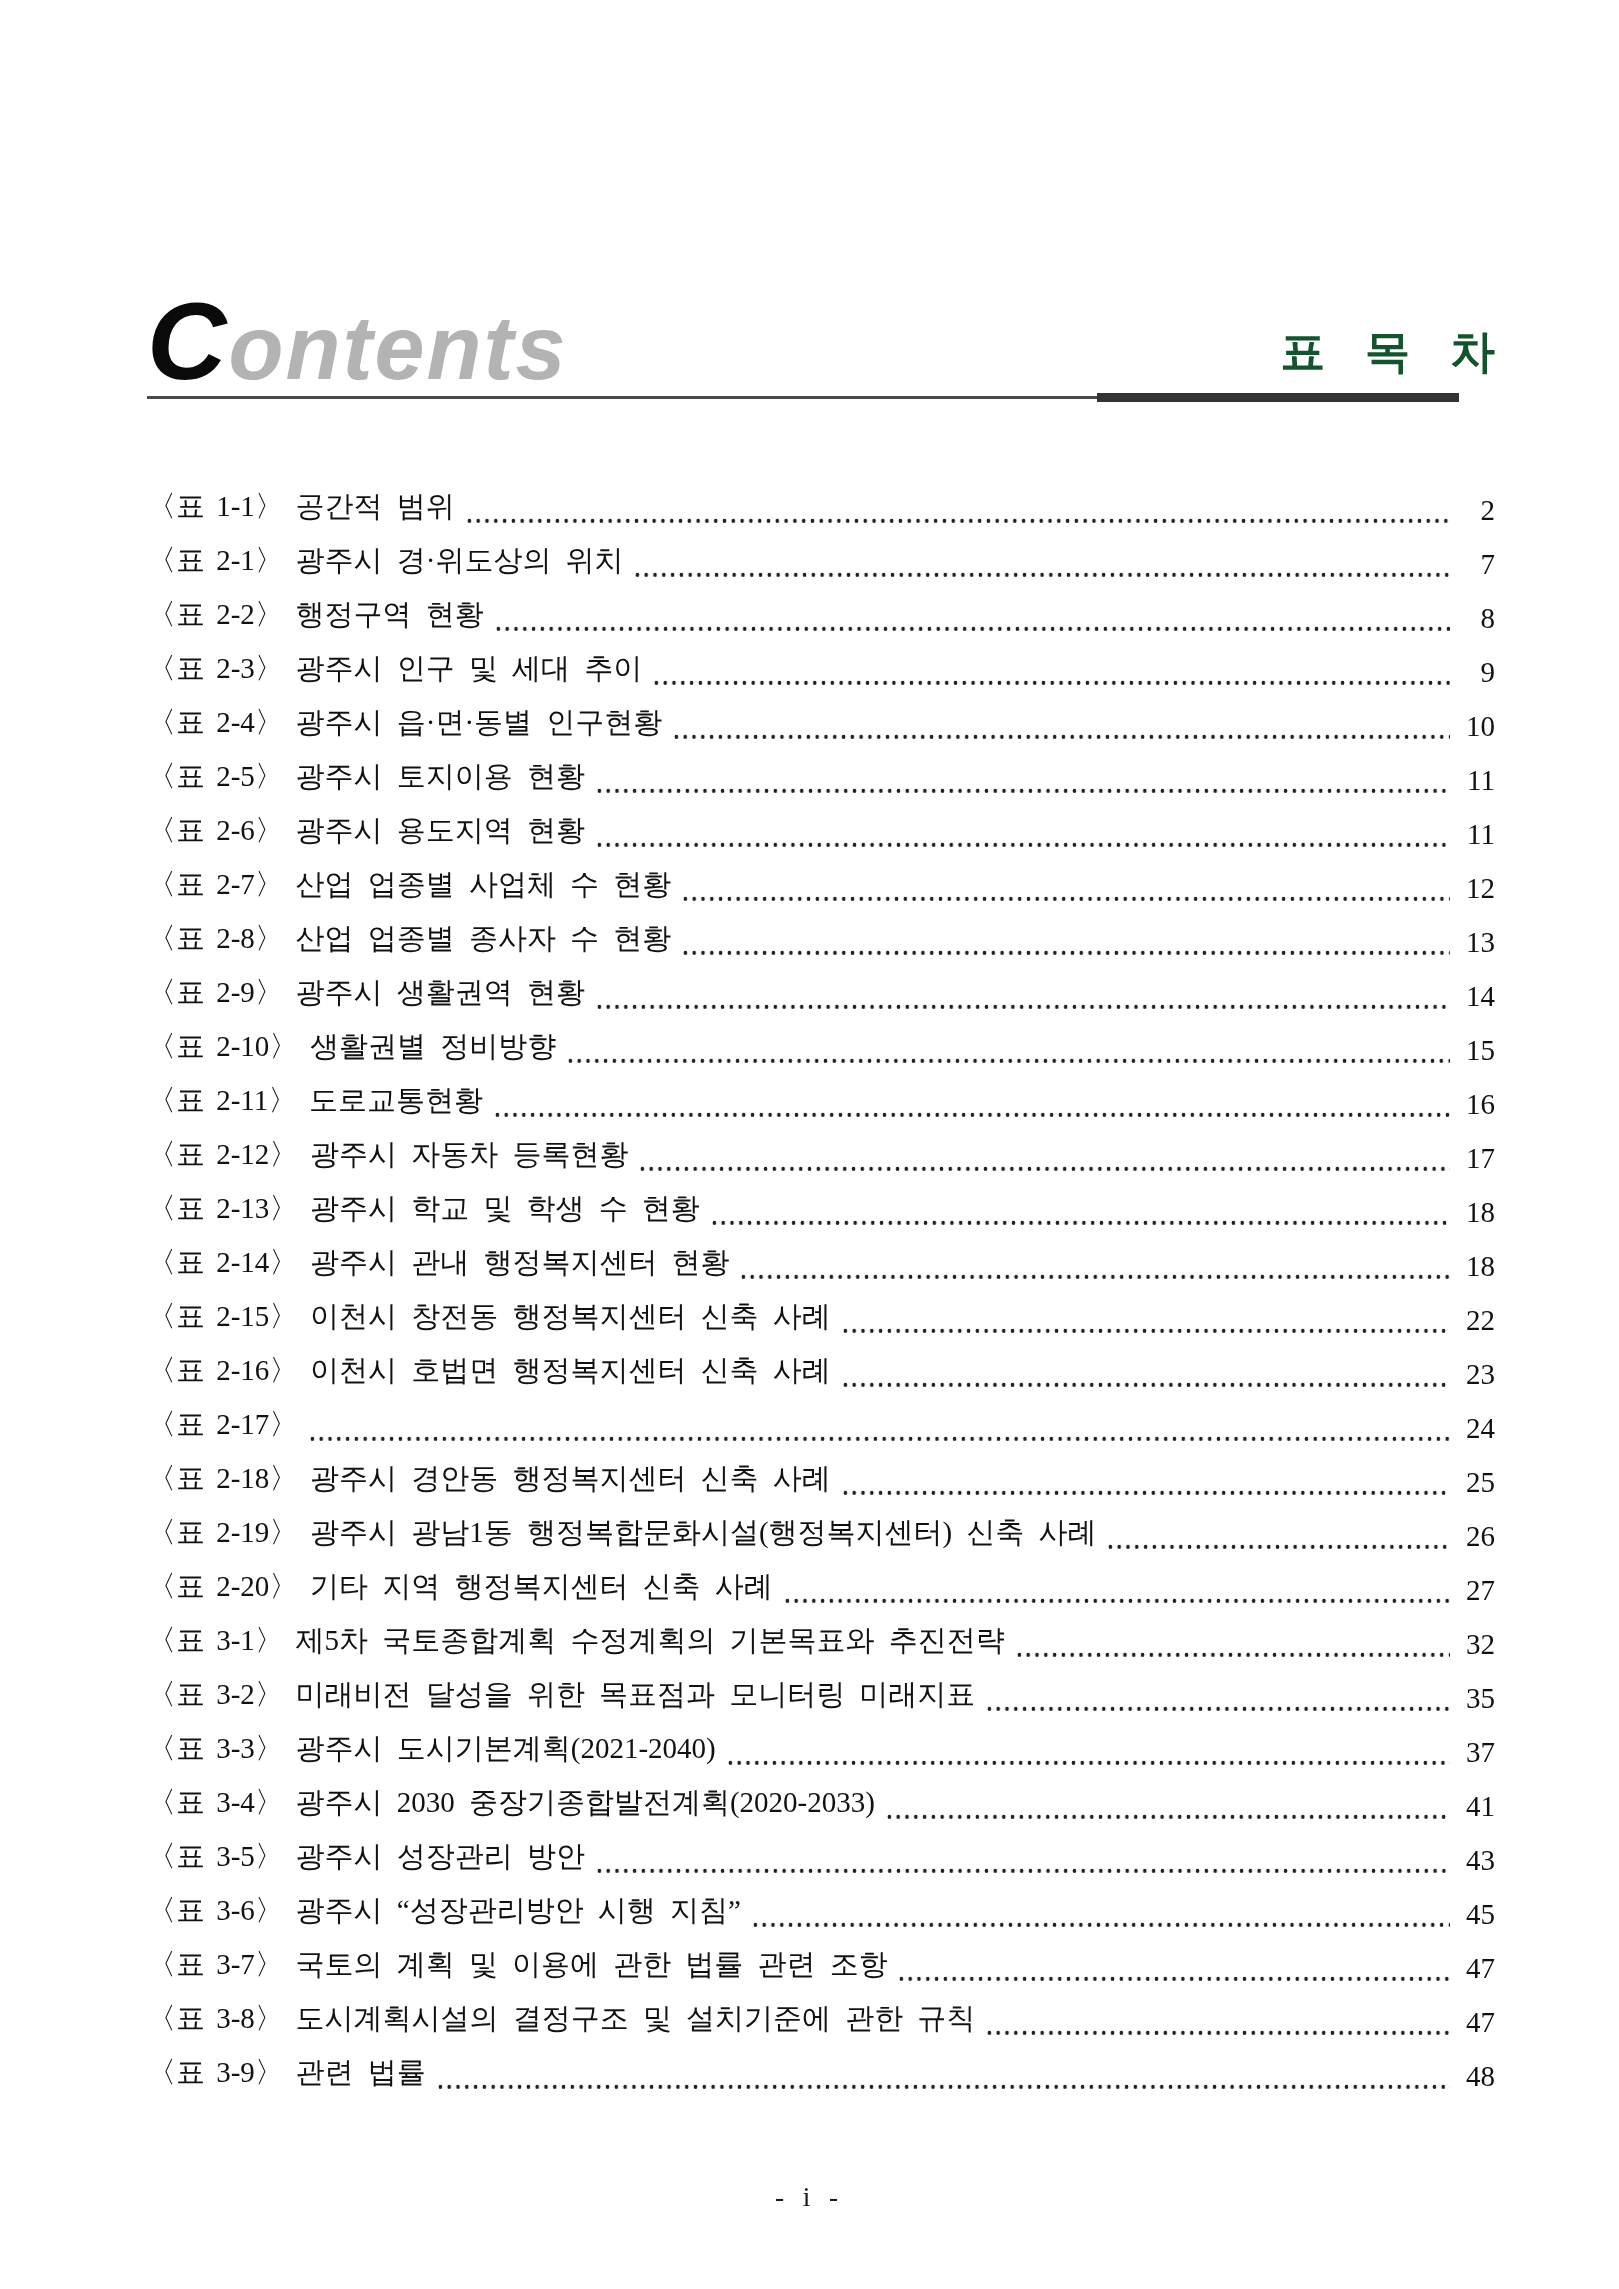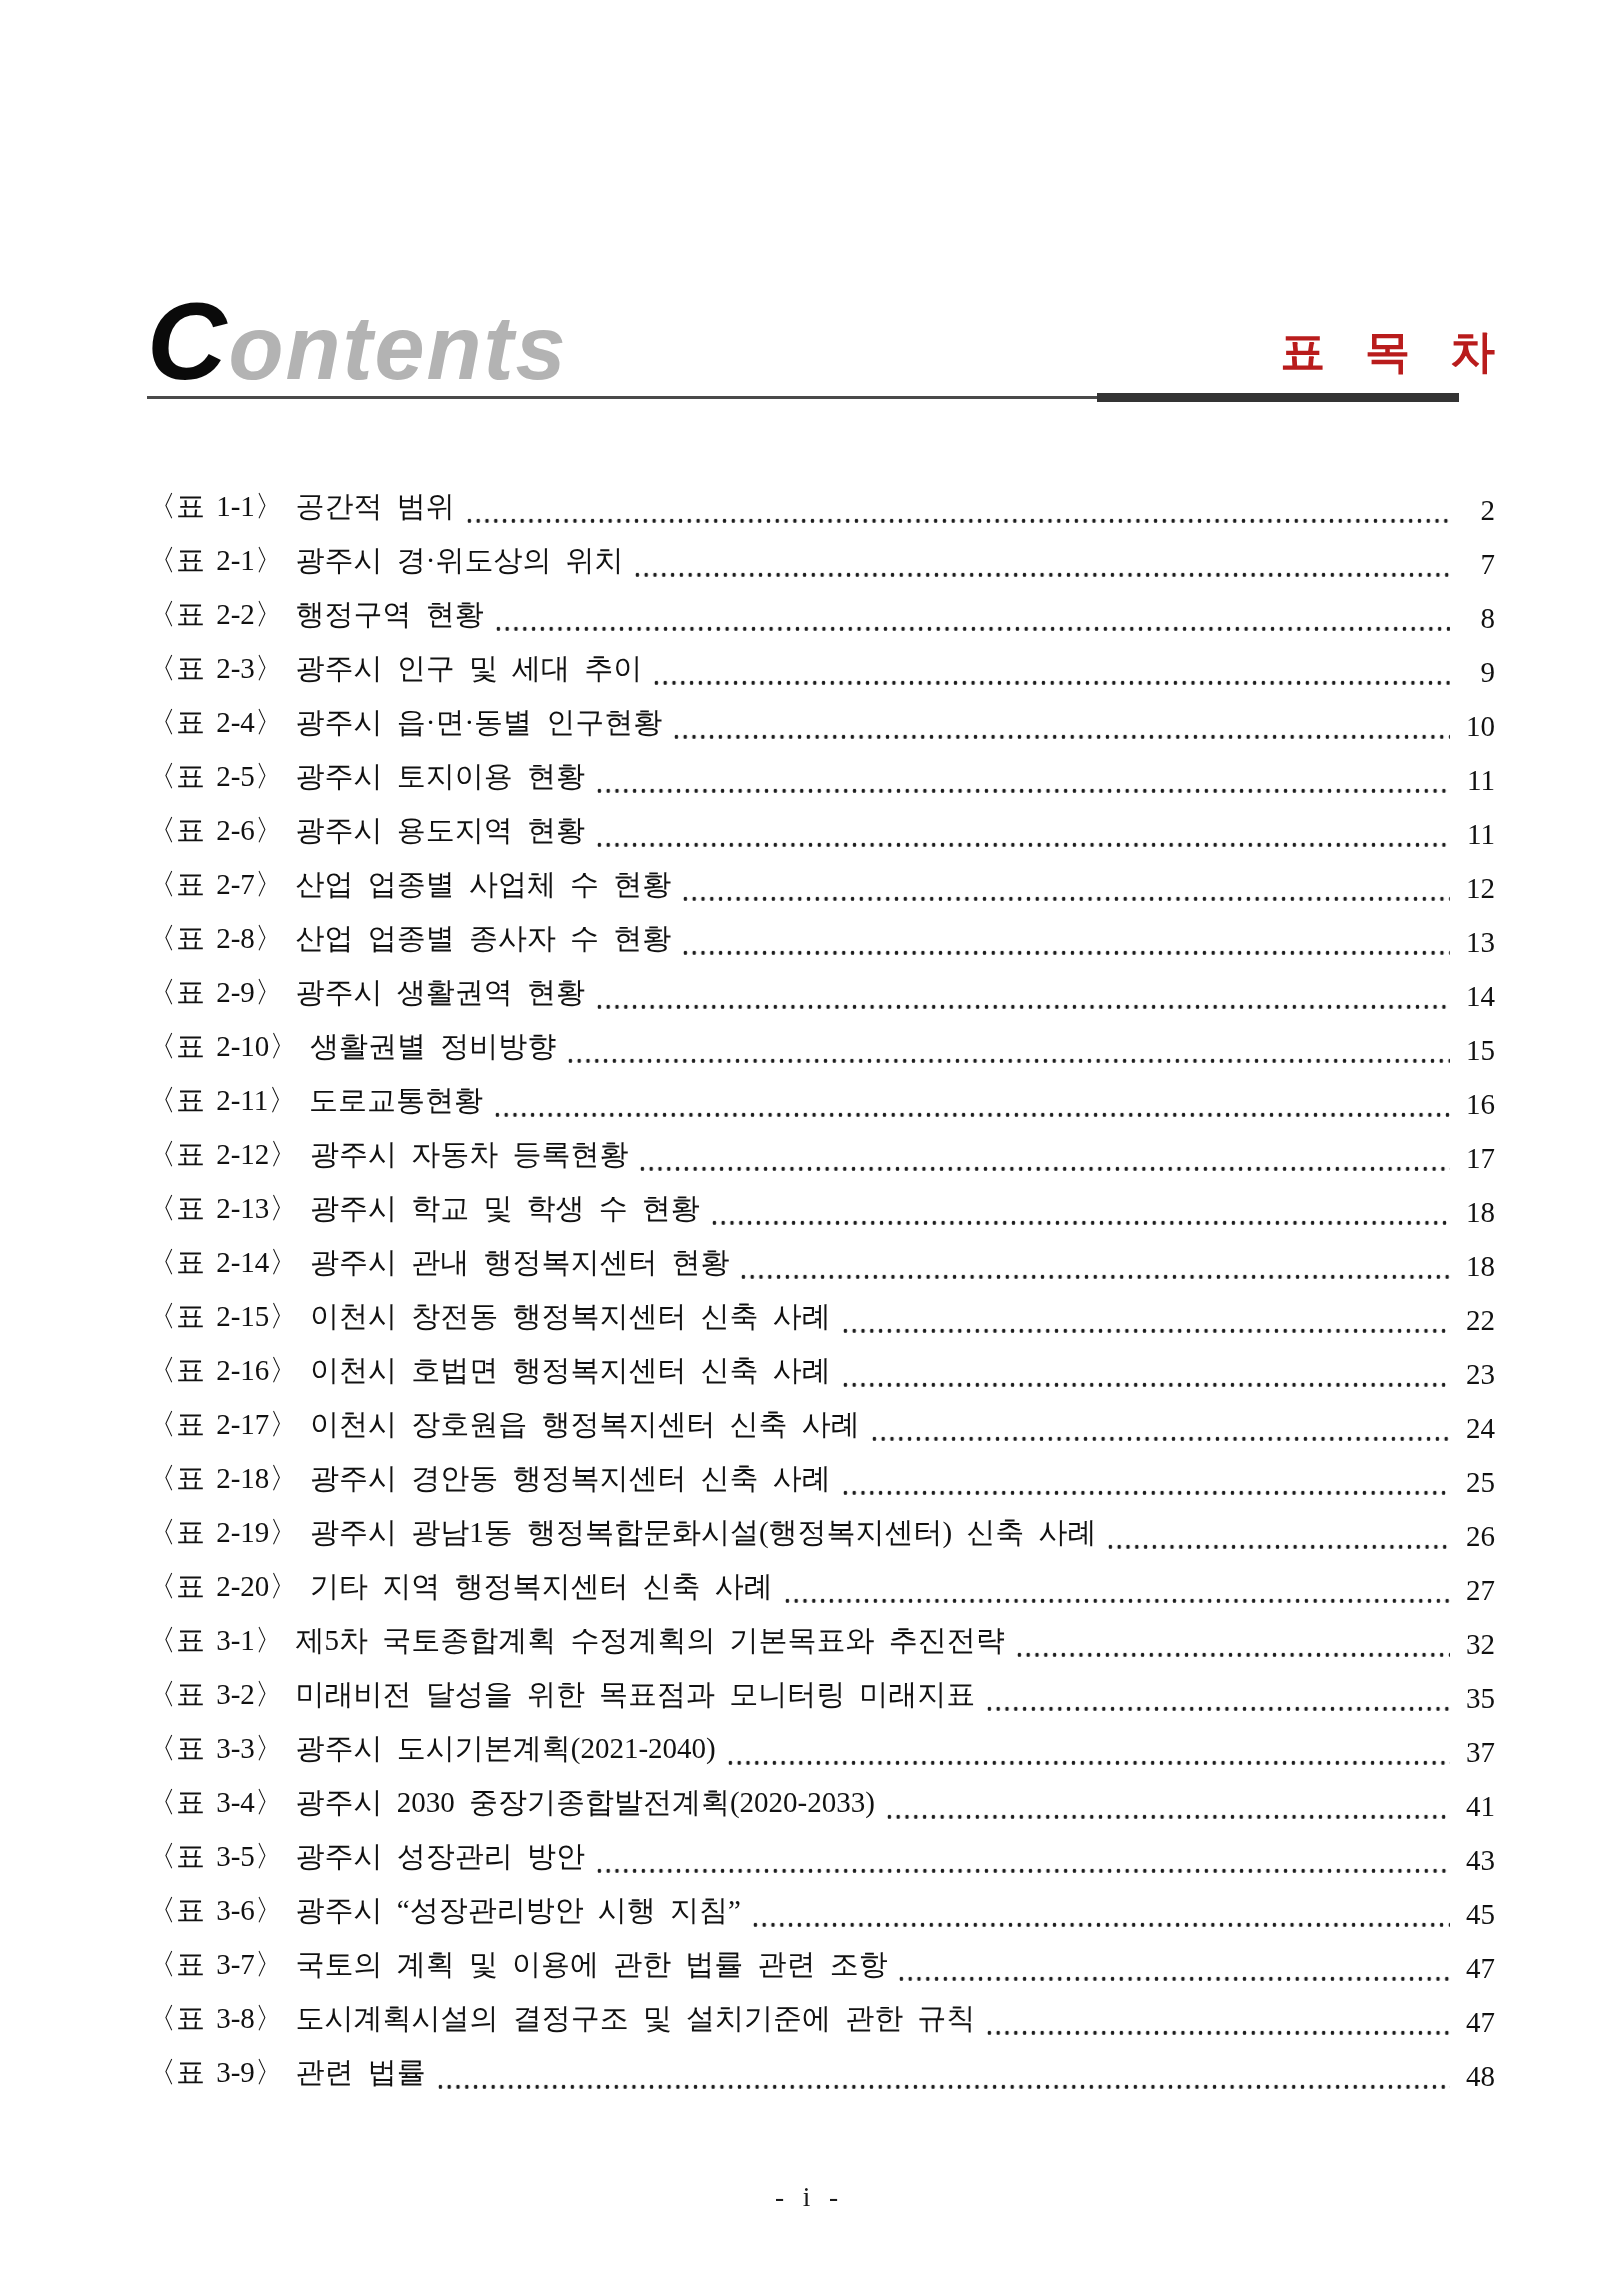--- a/index.html
+++ b/index.html
@@ -37,21 +37,21 @@
     color: #0a0a0a;
   }
   .logo-rest {
     font-size: 90px;
     color: #b3b3b3;
   }
   .korean-title {
     font-family: "Liberation Sans", "DejaVu Sans", sans-serif;
     font-weight: 800;
     font-size: 45px;
-    color: #b91c1c;
+    color: #14532d;
     letter-spacing: 13.7px;
     margin-right: -13.7px;
     padding-bottom: 5.9px;
     white-space: nowrap;
   }
   .header-rule {
     position: relative;
     height: 8.8px;
     margin-top: 5.9px;
   }
@@ -248,21 +248,20 @@
 
   <div class="toc-row">
     <span class="toc-id">〈표 2-16〉</span>
     <span class="toc-title">이천시 호법면 행정복지센터 신축 사례</span>
     <span class="toc-leader"></span>
     <span class="toc-page">23</span>
   </div>
 
   <div class="toc-row">
     <span class="toc-id">〈표 2-17〉</span>
-    <span class="toc-title">이천시 장호원읍 행정복지센터 신축 사례</span>
     <span class="toc-leader"></span>
     <span class="toc-page">24</span>
   </div>
 
   <div class="toc-row">
     <span class="toc-id">〈표 2-18〉</span>
     <span class="toc-title">광주시 경안동 행정복지센터 신축 사례</span>
     <span class="toc-leader"></span>
     <span class="toc-page">25</span>
   </div>

